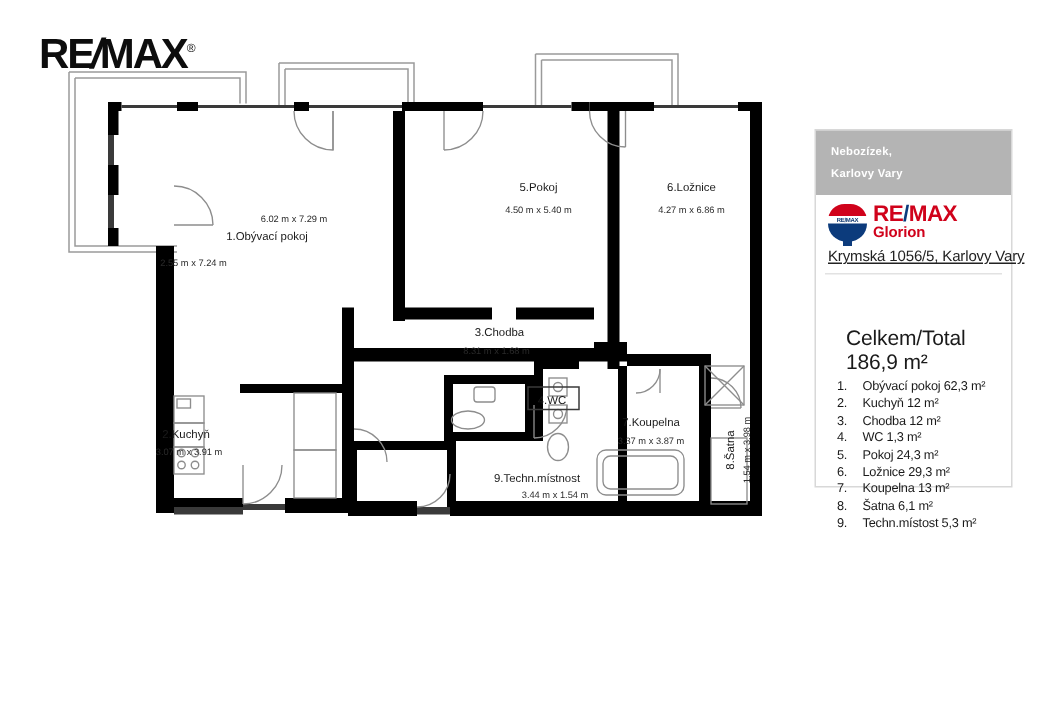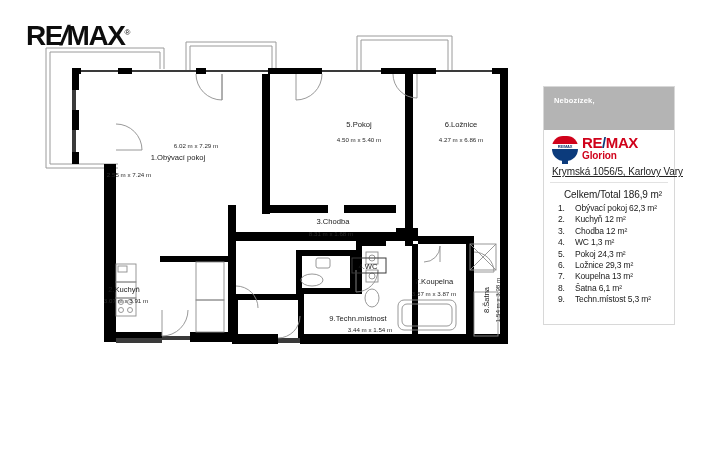--- a/index.html
+++ b/index.html
@@ -147,24 +147,25 @@
     letter-spacing: -0.1px;
     white-space: nowrap;
     text-decoration: underline;
   }
   #panel-divider {
     height: 1px;
     background: #e2e2e2;
     margin: 5px 6px 0 6px;
   }
   #panel-total {
-    font-size: 10px;
+    font-size: 14px;
     color: #1a1a1a;
     padding: 6px 0 3px 20px;
     letter-spacing: -0.1px;
+    margin-top: 28px;
   }
   #panel-list {
     list-style: none;
     margin: 0;
     padding: 0 0 0 14px;
   }
   #panel-list li {
     font-size: 8.5px;
     line-height: 11.4px;
     color: #1a1a1a;
@@ -379,20 +380,21 @@
       <text class="plan-dim" x="370" y="332">3.44 m x 1.54 m</text>
     </g>
 
     <rect x="352" y="258" width="34" height="15" fill="none" stroke="#3a3a3a" stroke-width="1"></rect>
   </svg>
 
   <div id="info-panel">
 
     <div id="panel-header">
       <div class="hline">Nebozízek,</div>
+      <div class="hline">Karlovy Vary</div>
     </div>
 
     <div id="panel-logo">
       <div id="balloon-icon">
         <div class="bal-top"></div>
         <div class="bal-band">RE/MAX</div>
         <div class="bal-bot"></div>
         <div class="bal-basket"></div>
       </div>
       <div id="logo-text">

